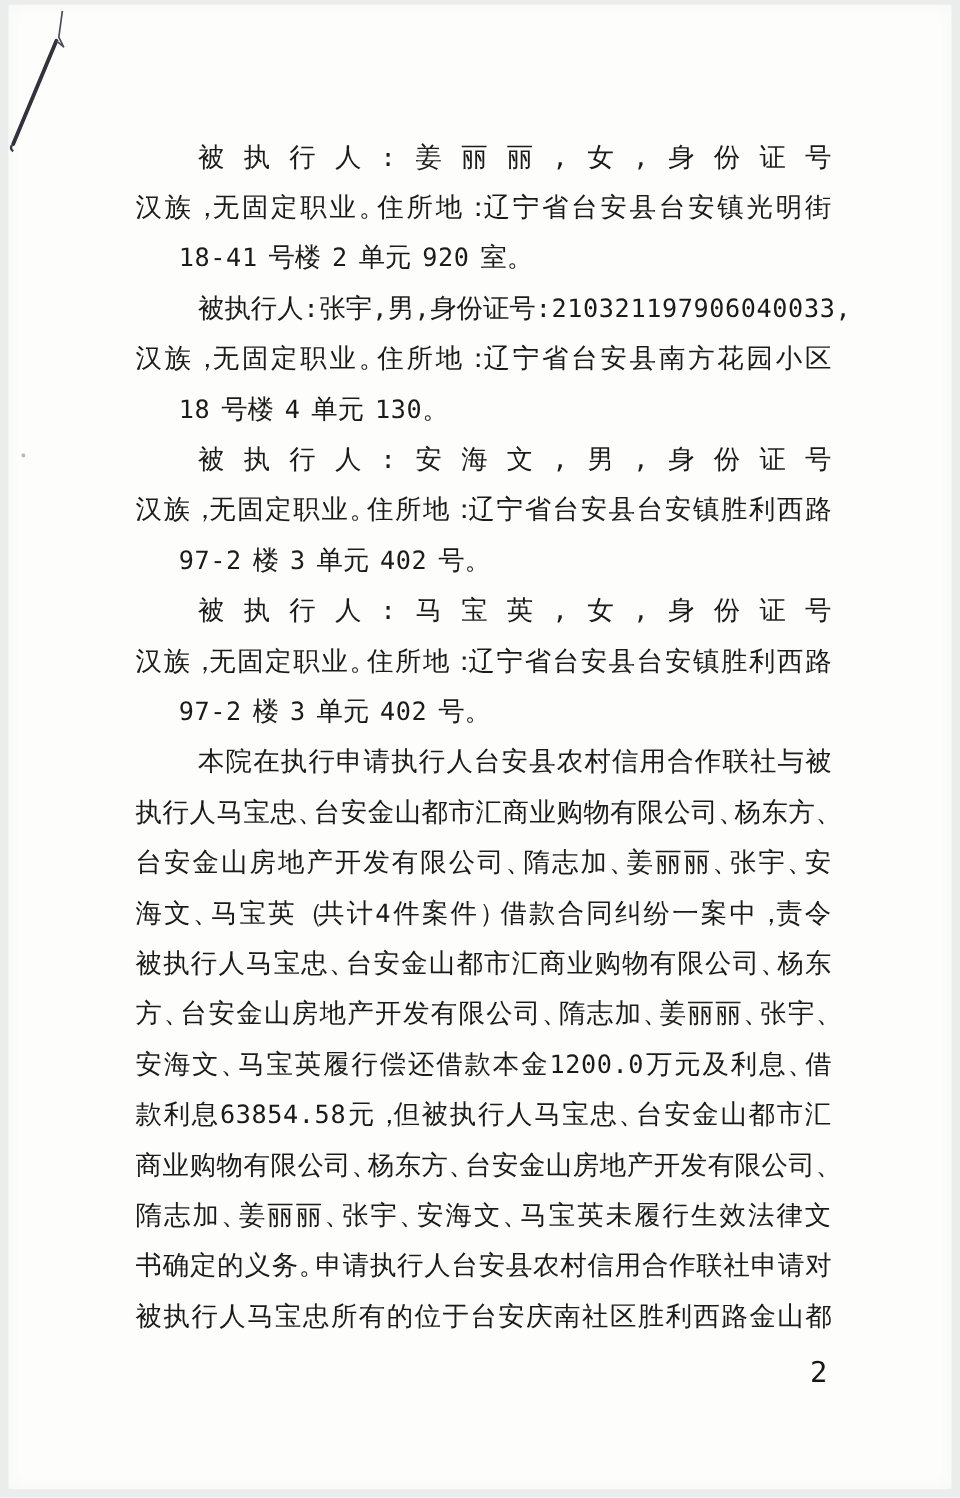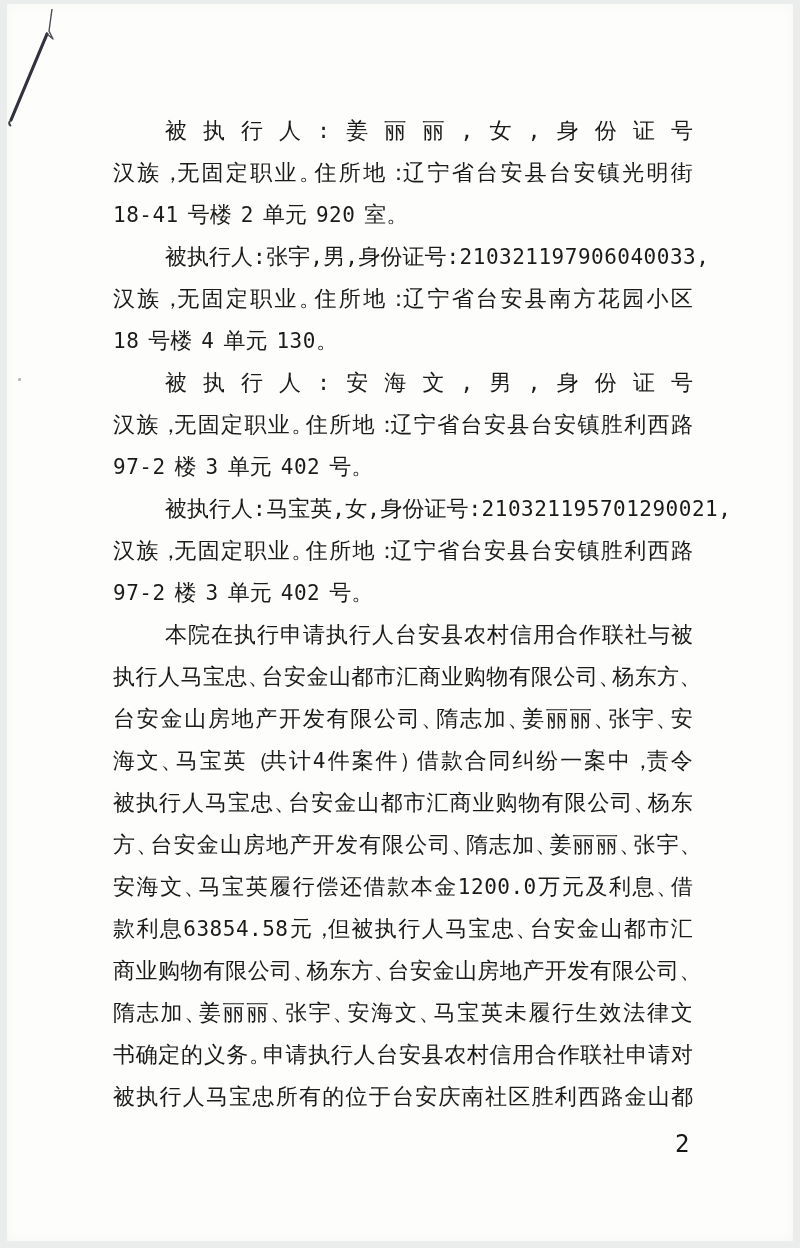--- a/index.html
+++ b/index.html
@@ -16,21 +16,21 @@
   }
   .doc-body{
     position:absolute;left:106px;top:106px;width:580px;
     color:#1b1b1b;
   }
   .line{
     display:flex;align-items:center;height:42px;
     font-size:22px;line-height:1;white-space:nowrap;
   }
   .just{justify-content:space-between;}
-  .nojust{justify-content:flex-start;}
+  .nojust{justify-content:flex-start;margin-left:36px;}
   .ind{padding-left:52px;}
   .cjk{display:inline-block;}
   .punct{display:inline-block;width:0.60em;overflow:visible;}
   .paren{display:inline-block;width:0.72em;overflow:visible;}
   .lat{
     font-family:"DejaVu Sans Mono", monospace;
     font-size:21px;letter-spacing:0.5px;
   }
   .sp{display:inline-block;width:9px;}
   .page-number{
@@ -245,21 +245,20 @@
         <span class="cjk">马</span>
         <span class="cjk">宝</span>
         <span class="cjk">英</span>
         <span class="lat">,</span>
         <span class="cjk">女</span>
         <span class="lat">,</span>
         <span class="cjk">身</span>
         <span class="cjk">份</span>
         <span class="cjk">证</span>
         <span class="cjk">号</span>
-        <span class="lat">:210321195701290021,</span>
       </div>
       <div class="line just">
         <span class="cjk">汉</span>
         <span class="cjk">族</span>
         <span class="punct">，</span>
         <span class="cjk">无</span>
         <span class="cjk">固</span>
         <span class="cjk">定</span>
         <span class="cjk">职</span>
         <span class="cjk">业</span>

